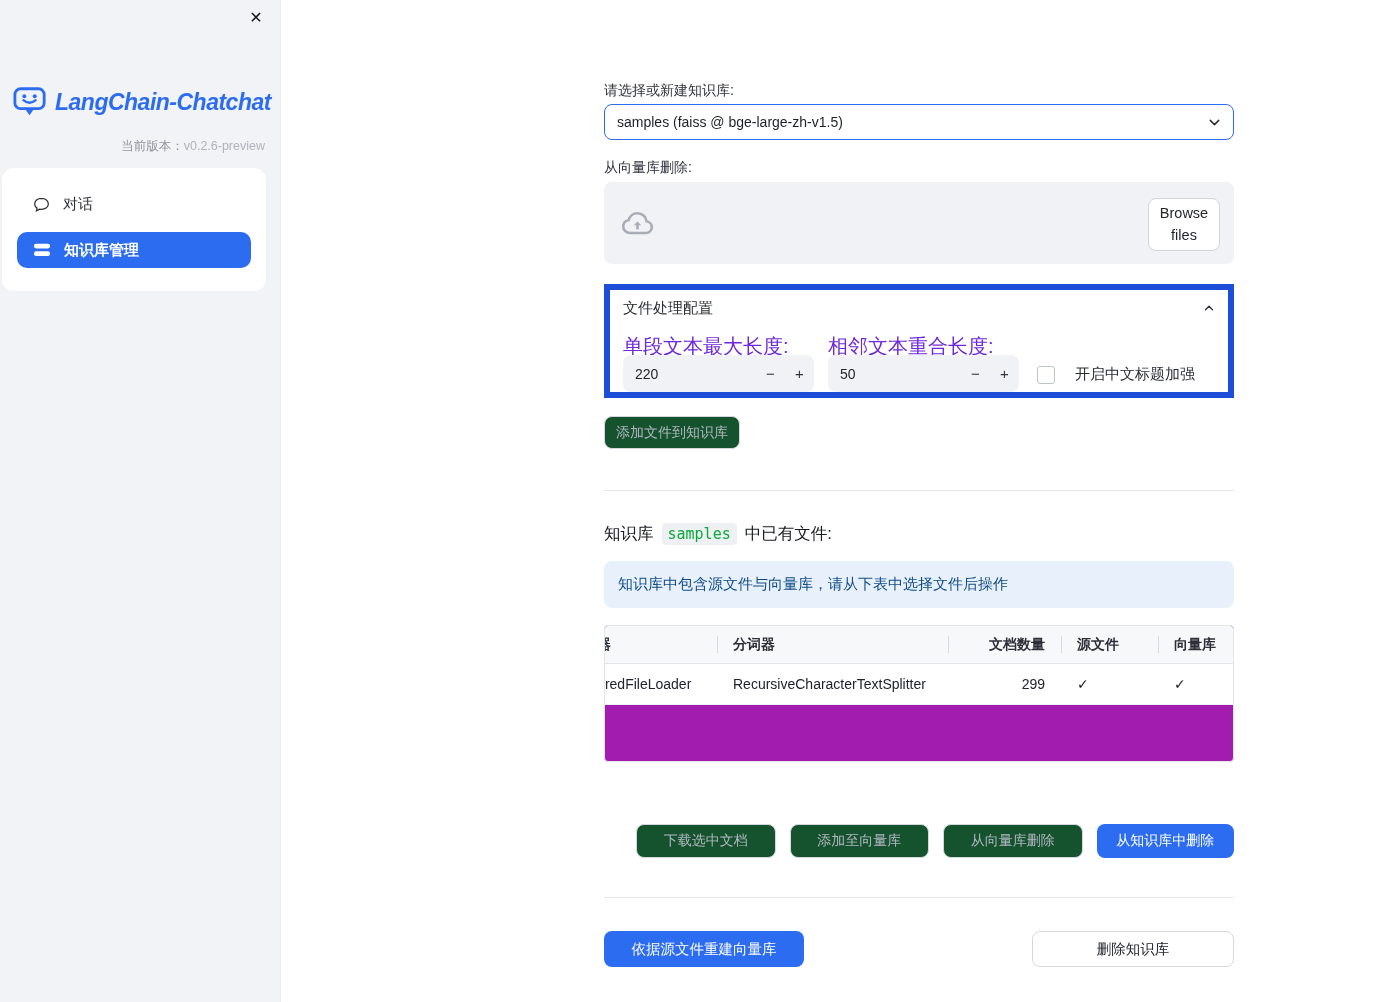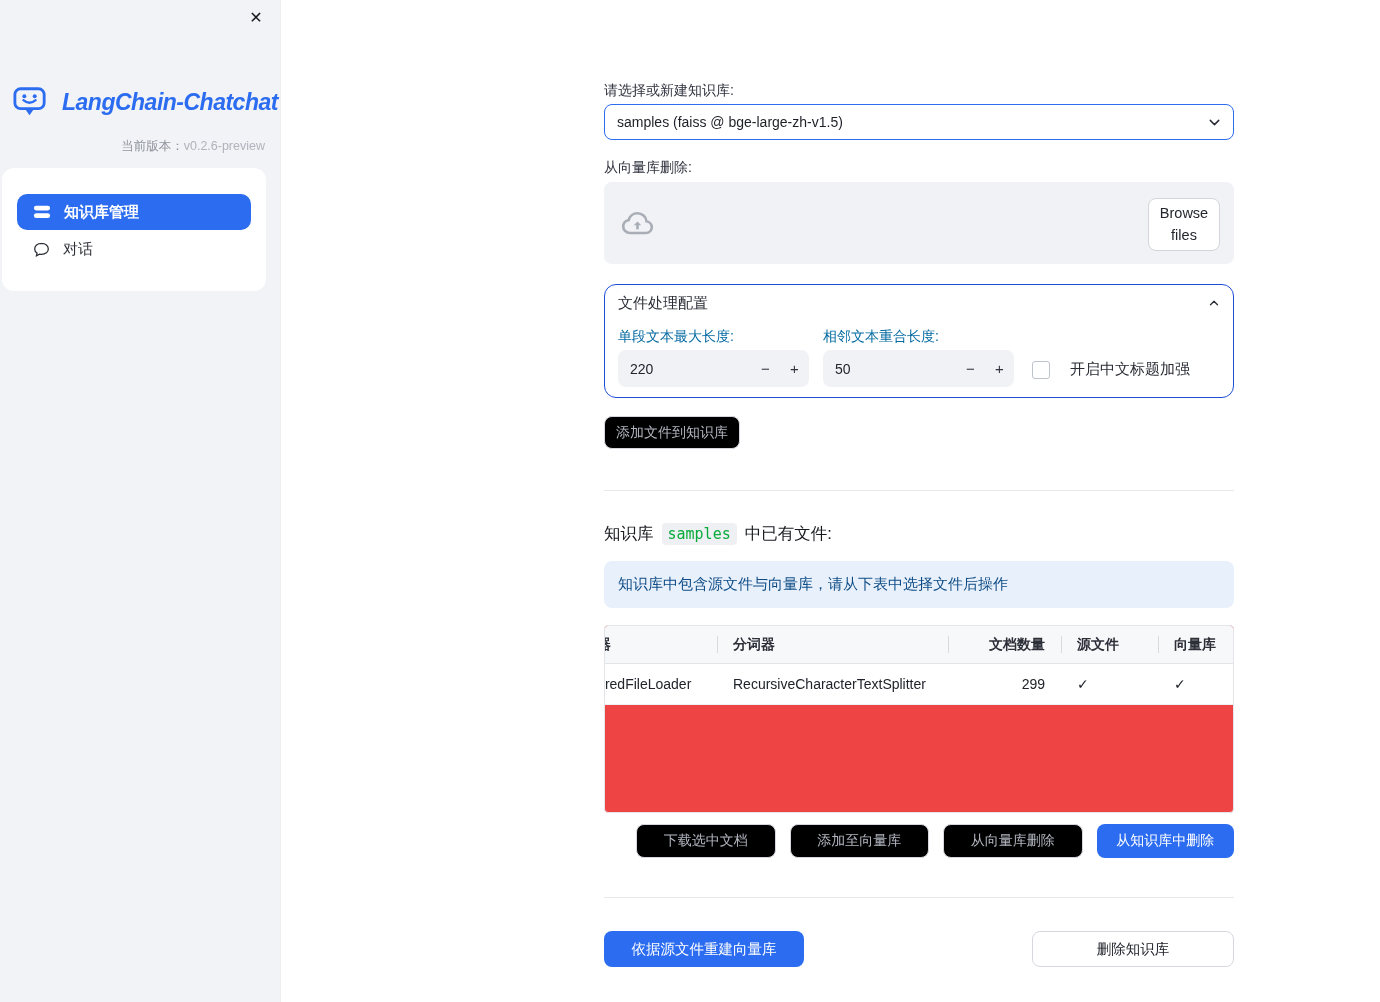--- a/index.html
+++ b/index.html
@@ -2,21 +2,21 @@
 <html><head>
 <meta charset="utf-8">
 <style>
   html,body{margin:0;padding:0;background:#fff;}
   body{font-family:"Liberation Sans","DejaVu Sans",sans-serif;color:#31333f;}
   .page{position:relative;width:1380px;height:1002px;overflow:hidden;background:#fff;}
 
   
   .sidebar{position:absolute;left:0;top:0;width:280px;height:1002px;background:#f2f3f6;border-right:1px solid #eceef1;}
   .close-btn{position:absolute;top:6px;right:12px;width:24px;height:24px;border:none;background:transparent;font-size:16px;color:#15171d;cursor:pointer;line-height:24px;text-align:center;padding:0;}
-  .logo{position:absolute;top:86px;left:13px;display:flex;align-items:center;gap:15px;}
+  .logo{position:absolute;top:86px;left:13px;display:flex;align-items:center;gap:8px;}
   .logo-text{color:#2b6cf1;font-size:23px;font-weight:bold;font-style:italic;letter-spacing:-0.5px;white-space:nowrap;}
   .version{position:absolute;top:138px;right:15px;font-size:12.5px;color:#8f939d;}
   .version .val{color:#b0b3bc;}
   .nav-card{position:absolute;top:168px;left:2px;right:14px;height:123px;background:#fff;border-radius:12px;padding-top:17px;box-sizing:border-box;}
   .nav-item{display:flex;align-items:center;gap:13px;margin:0 15px;height:38px;padding-left:16px;border-radius:10px;font-size:15px;color:#2c2e36;cursor:pointer;}
   .nav-item.selected{height:36px;margin-top:9px;background:#2b6cf1;color:#fff;font-weight:bold;}
   .nav-item svg{flex:0 0 auto;}
 
   
   .content{position:absolute;left:604px;top:0;width:630px;height:1002px;}
@@ -25,47 +25,47 @@
   .selectbox{position:absolute;top:104px;left:0;right:0;height:36px;border:1px solid #2b6cf1;border-radius:8px;background:#fff;display:flex;align-items:center;padding:0 12px;box-sizing:border-box;cursor:pointer;}
   .selectbox .value{font-size:14px;color:#1e2027;}
   .selectbox .chev{position:absolute;right:10px;top:9px;}
 
   .dropzone{position:absolute;top:182px;left:0;right:0;height:82px;background:#f0f2f6;border-radius:8px;display:flex;align-items:center;padding-left:16px;box-sizing:border-box;cursor:pointer;}
   .dz-texts{margin-left:16px;}
   .dz-title{font-size:16px;color:#2a2c35;}
   .dz-hint{font-size:12.5px;color:#7d828e;max-width:472px;line-height:1.45;margin-top:5px;}
   .browse-btn{position:absolute;right:14px;top:16px;width:72px;height:53px;background:#fff;border:1px solid #d2d5da;border-radius:8px;font-size:14.5px;color:#24262e;cursor:pointer;line-height:1.5;font-family:inherit;}
 
-  .expander{position:absolute;top:284px;left:0;right:0;height:114px;border:1px solid #1d4ed8;border-radius:12px;background:#fff;box-sizing:border-box;}
+  .expander{position:absolute;top:284px;left:0;right:0;height:114px;border:6px solid #1d4ed8;border-radius:0;background:#fff;box-sizing:border-box;}
   .exp-header{position:absolute;top:0;left:0;right:0;height:36px;display:flex;align-items:center;padding:0 13px;font-size:15px;color:#2a2c35;cursor:pointer;}
   .exp-header .chev{position:absolute;right:12px;top:11px;}
-  .exp-label{position:absolute;top:43px;font-size:14px;color:#0369a1;}
+  .exp-label{position:absolute;top:43px;font-size:20px;color:#6d28d9;}
   .numinput{position:absolute;top:65px;width:191px;height:37px;background:#f0f2f6;border-radius:8px;display:flex;align-items:center;box-sizing:border-box;}
   .numinput .num{flex:1;padding-left:12px;font-size:14px;color:#23252d;}
   .step-btn{width:29px;height:37px;border:none;background:transparent;font-size:15px;color:#31333f;cursor:pointer;padding:0;font-family:inherit;}
   .checkrow{position:absolute;top:75px;left:427px;display:flex;align-items:flex-end;gap:20px;}
   .checkbox{width:16px;height:16px;border:1px solid #bfc3cb;border-radius:3px;background:#fff;display:inline-block;cursor:pointer;}
   .checklabel{font-size:15px;color:#2a2c35;}
 
   .btn{border-radius:8px;font-size:14px;font-family:inherit;cursor:pointer;box-sizing:border-box;}
   .btn.secondary{background:#fff;border:1px solid #d6d8dd;color:#24262e;}
-  .btn.disabled{background:#000000;border:1px solid #d5d7dc;color:#b3b6c0;cursor:default;}
+  .btn.disabled{background:#14532d;border:1px solid #d5d7dc;color:#b3b6c0;cursor:default;}
   .btn.primary{background:#2b6cf1;border:none;color:#fff;}
 
   .add-btn{position:absolute;top:416px;left:0;width:136px;height:33px;}
   .hr{position:absolute;left:0;right:0;height:1px;background:#e7e8ec;}
   .hr1{top:490px;} .hr2{top:897px;}
 
   .kb-title{position:absolute;top:523px;left:0;font-size:16.5px;color:#17191f;font-weight:500;display:flex;align-items:center;gap:8px;}
   .code-chip{font-family:"DejaVu Sans Mono","Liberation Mono",monospace;font-size:15px;color:#09ab3b;background:#eef0f4;border-radius:4px;padding:2px 6px;font-weight:400;}
 
   .infobox{position:absolute;top:561px;left:0;right:0;height:47px;background:#e8f1fb;border-radius:8px;display:flex;align-items:center;padding:0 14px;box-sizing:border-box;}
   .infobox span{font-size:15px;color:#0f4c87;}
 
-  .ftable{position:absolute;top:625px;left:0;right:0;height:188px;border:1px solid #e3e5e9;border-radius:4px;background:#ef4444;box-sizing:border-box;overflow:hidden;}
+  .ftable{position:absolute;top:625px;left:0;right:0;height:137px;border:1px solid #e3e5e9;border-radius:4px;background:#a21caf;box-sizing:border-box;overflow:hidden;}
   .thead{display:flex;height:37px;background:#f7f8fa;border-bottom:1px solid #e3e5e9;}
   .th{position:relative;display:flex;align-items:center;font-size:14px;font-weight:600;color:#2c2f38;padding:0 16px;box-sizing:border-box;overflow:hidden;white-space:nowrap;}
   .th:not(:first-child)::before{content:"";position:absolute;left:0;top:10px;bottom:10px;width:1px;background:#d7dade;}
   .trow{display:flex;height:40px;border-bottom:1px solid #eff0f3;background:#fff;cursor:pointer;}
   .td{display:flex;align-items:center;font-size:14px;color:#22242c;padding:0 16px;box-sizing:border-box;overflow:hidden;white-space:nowrap;}
   .c1{width:112px;padding:0;} .c2{width:231px;} .c3{width:113px;justify-content:flex-end;} .c4{width:97px;} .c5{flex:1;}
   .th.c1 span{margin-left:-64px;} .td.c1 span{margin-left:-60px;}
 
   .actions{position:absolute;top:824px;left:0;right:0;display:flex;gap:14px;margin-left:32px;}
   .actions .btn{flex:1;height:34px;}
@@ -92,32 +92,32 @@
         <path d="M12.5 23 L17.5 30 L22.5 23 Z" fill="#2b6cf1"></path>
       </svg>
       <span class="logo-text">LangChain-Chatchat</span>
     </div>
 
     <div class="version">
       <span>当前版本：</span><span class="val">v0.2.6-preview</span>
     </div>
 
     <div class="nav-card">
+      <div class="nav-item">
+        <svg width="17" height="17" viewBox="0 0 20 20">
+          <path d="M10 2.8 C5.2 2.8 2 5.7 2 9.3 C2 11.3 3 13 4.7 14.1 L4.1 17.4 L7.7 15.5 C8.4 15.7 9.2 15.8 10 15.8 C14.8 15.8 18 12.9 18 9.3 C18 5.7 14.8 2.8 10 2.8 Z" fill="none" stroke="#2c2e36" stroke-width="1.5"></path>
+        </svg>
+        <span>对话</span>
+      </div>
       <div class="nav-item selected">
         <svg width="18" height="16" viewBox="0 0 20 17">
           <rect x="1" y="1.5" width="18" height="5.2" rx="2.6" fill="#ffffff"></rect>
           <rect x="1" y="10" width="18" height="5.2" rx="2.6" fill="#ffffff"></rect>
         </svg>
         <span>知识库管理</span>
-      </div>
-      <div class="nav-item">
-        <svg width="17" height="17" viewBox="0 0 20 20">
-          <path d="M10 2.8 C5.2 2.8 2 5.7 2 9.3 C2 11.3 3 13 4.7 14.1 L4.1 17.4 L7.7 15.5 C8.4 15.7 9.2 15.8 10 15.8 C14.8 15.8 18 12.9 18 9.3 C18 5.7 14.8 2.8 10 2.8 Z" fill="none" stroke="#2c2e36" stroke-width="1.5"></path>
-        </svg>
-        <span>对话</span>
       </div>
     </div>
   </div>
 
   <div class="content">
 
     <div class="field-label" style="top:82px;">请选择或新建知识库:</div>
 
     <div class="selectbox">
       <span class="value">samples (faiss @ bge-large-zh-v1.5)</span>

